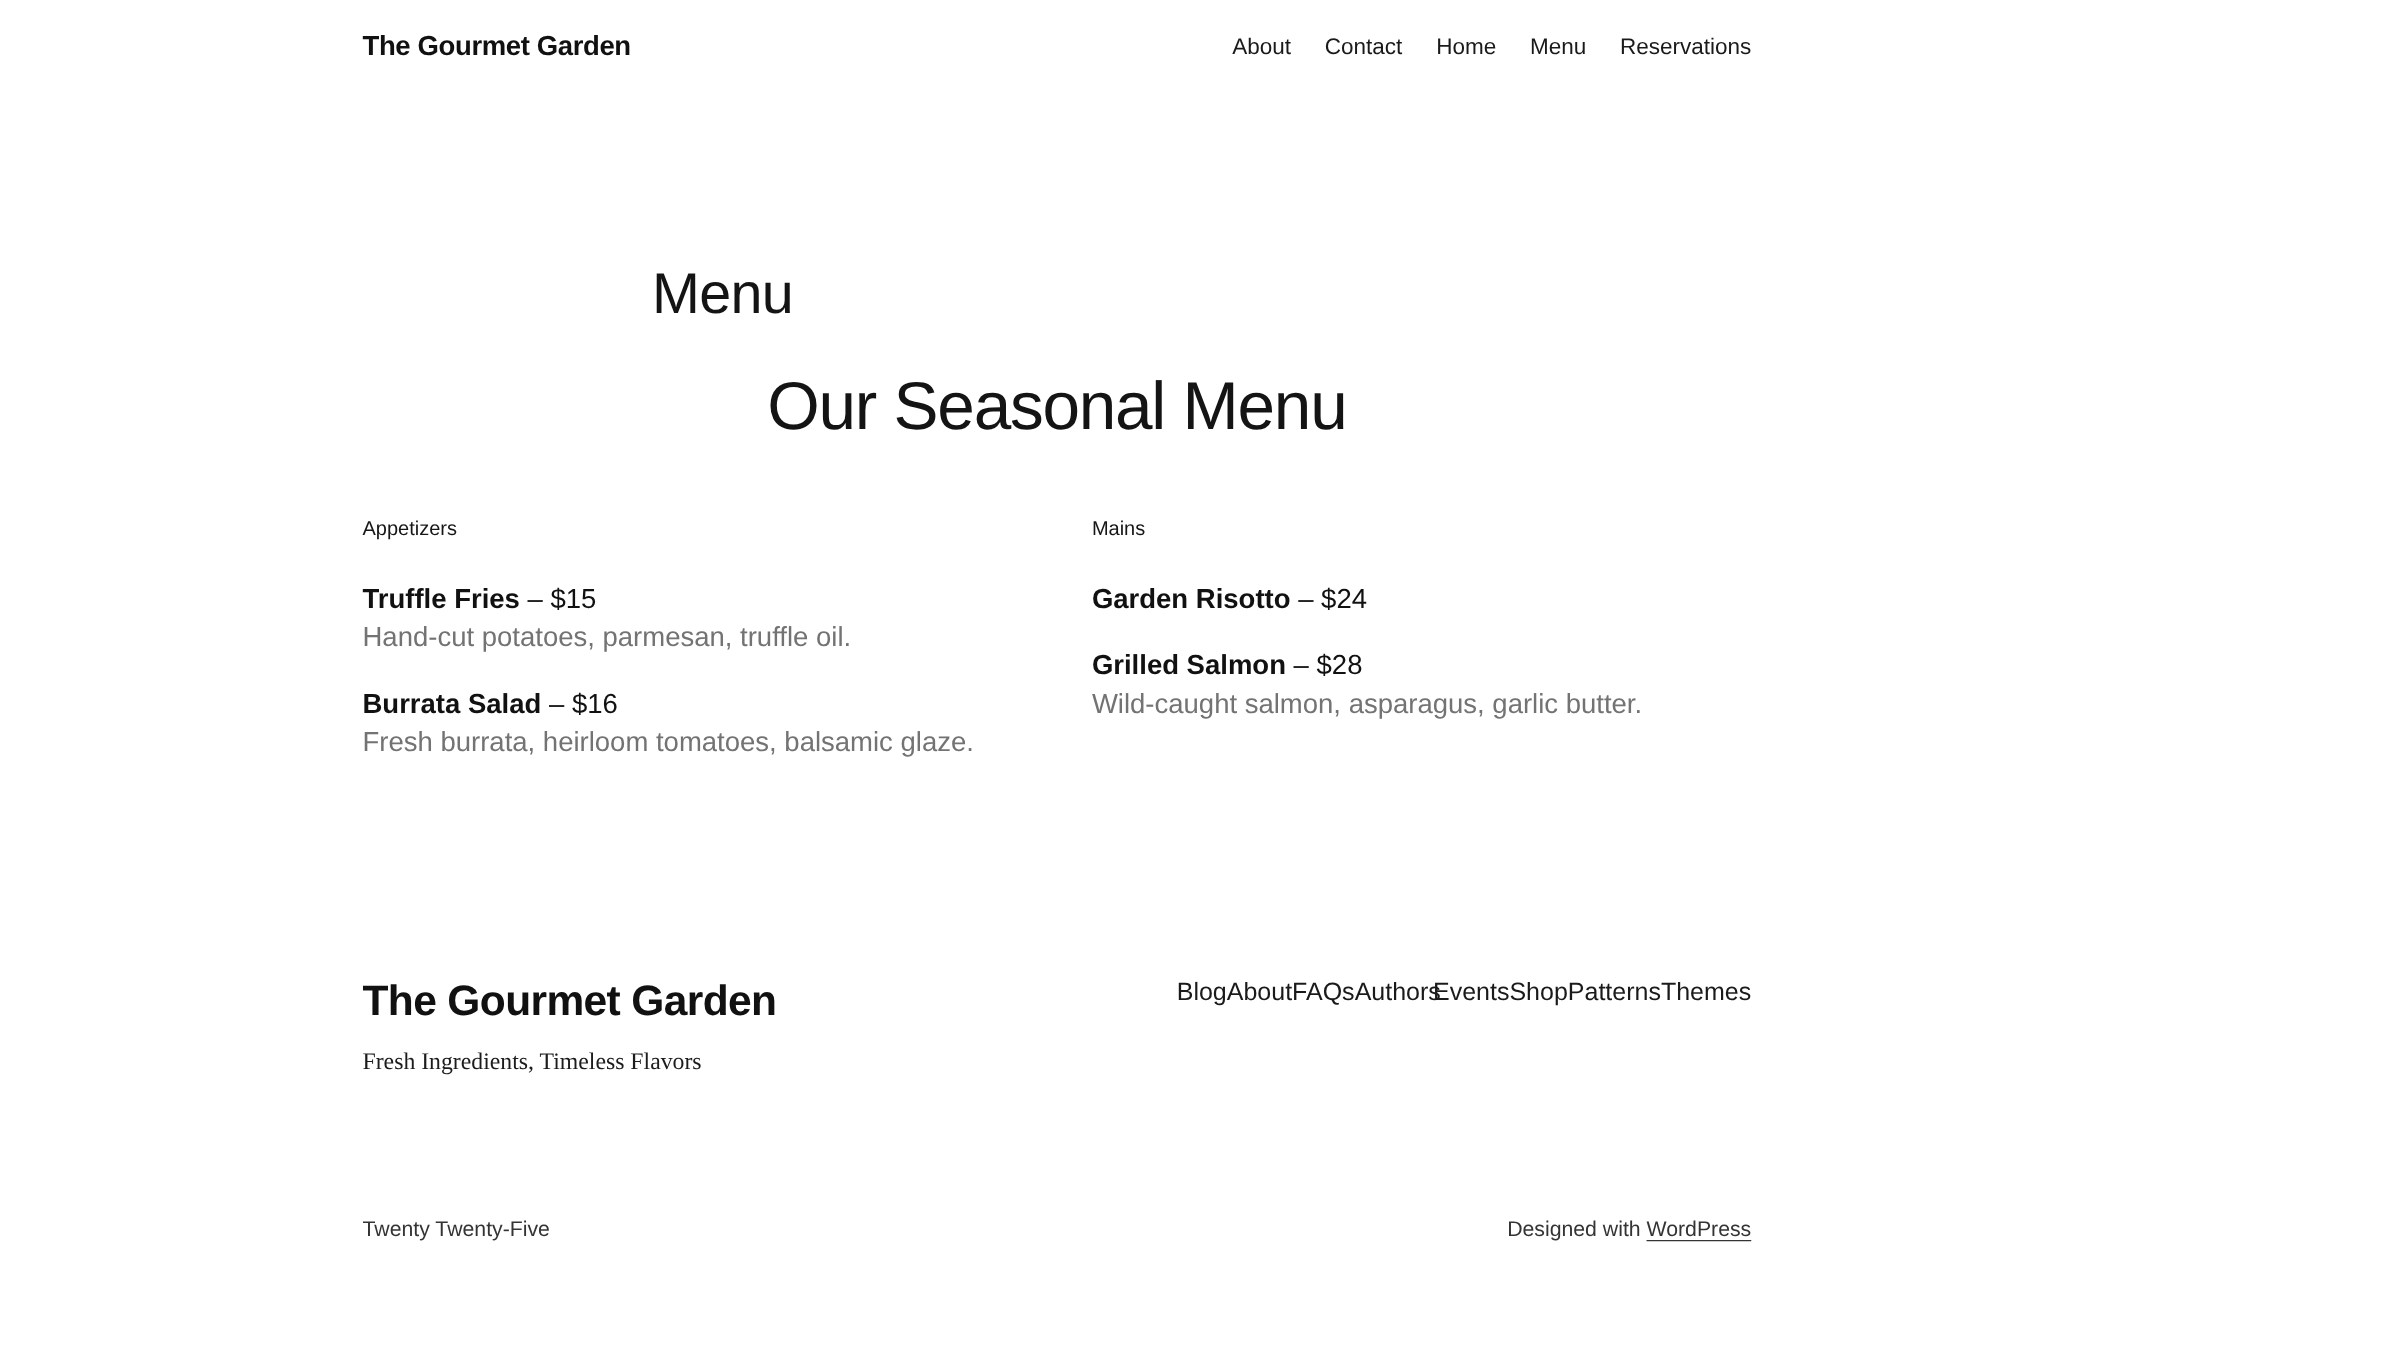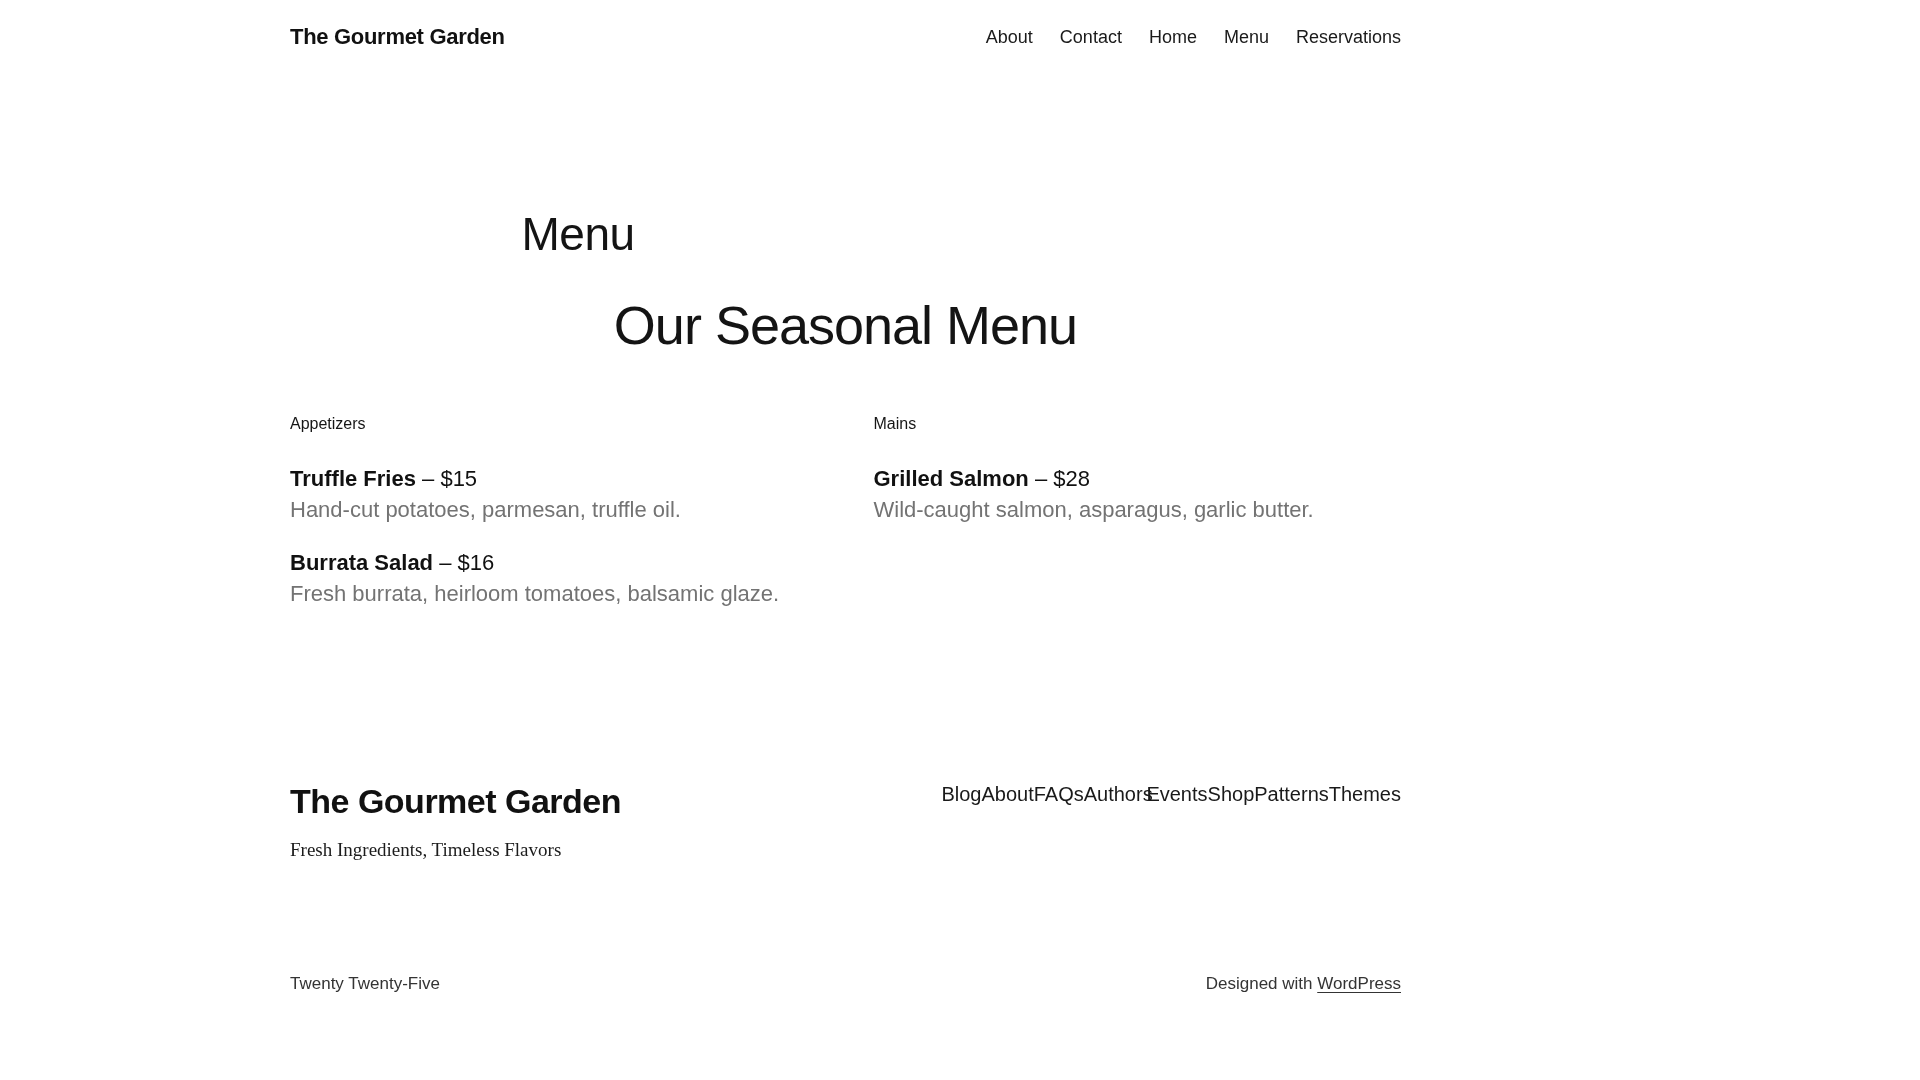--- a/index.html
+++ b/index.html
@@ -172,20 +172,24 @@
             <span class="menu-item-price">– $16</span>
           </div>
           <div class="menu-item-desc">Fresh burrata, heirloom tomatoes, balsamic glaze.</div>
         </div>
       </section>
 
       <section class="menu-col">
         <h3 class="menu-col-heading">Mains</h3>
 
         <div class="menu-item">
+          <div class="menu-item-line">
+            <span class="menu-item-name">Garden Risotto</span>
+            <span class="menu-item-price">– $24</span>
+          </div>
         </div>
 
         <div class="menu-item">
           <div class="menu-item-line">
             <span class="menu-item-name">Grilled Salmon</span>
             <span class="menu-item-price">– $28</span>
           </div>
           <div class="menu-item-desc">Wild-caught salmon, asparagus, garlic butter.</div>
         </div>
       </section>

